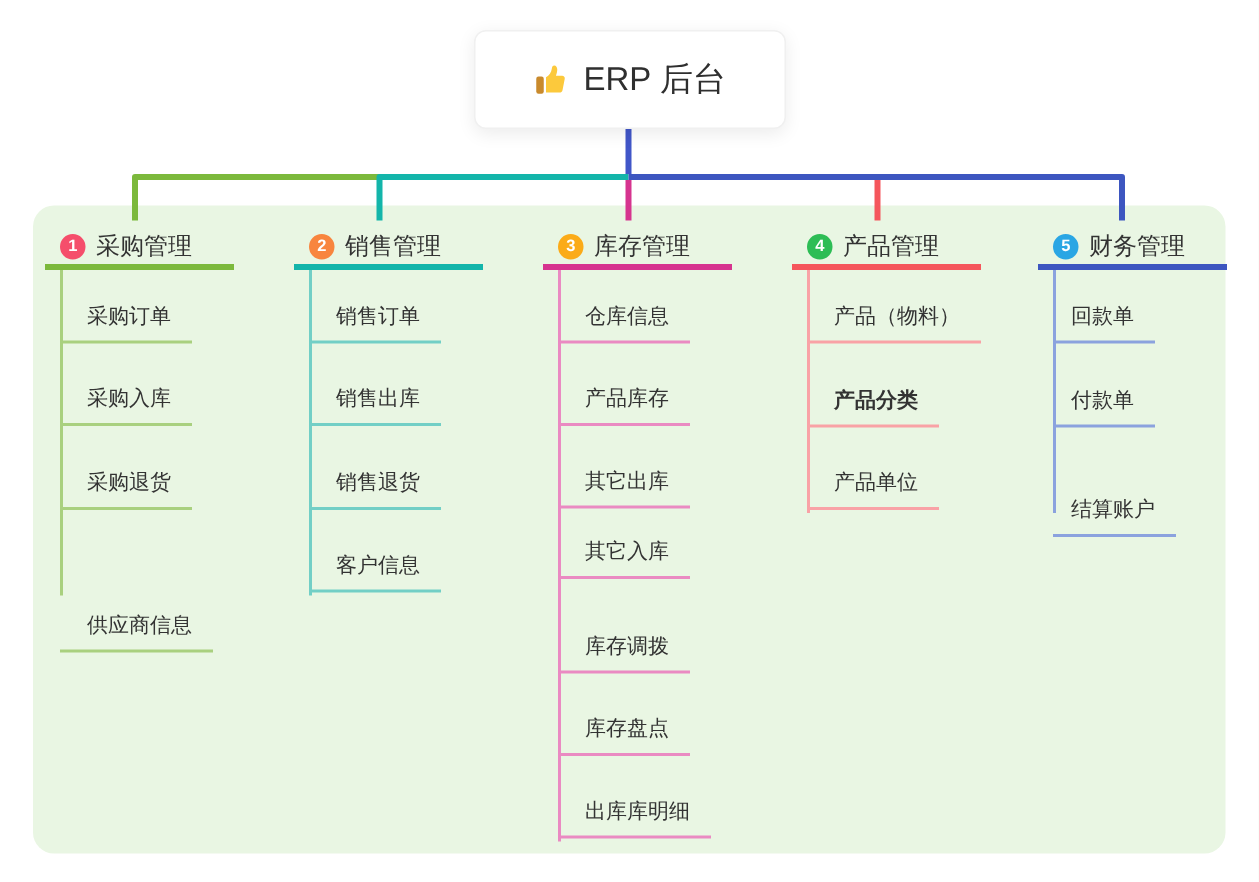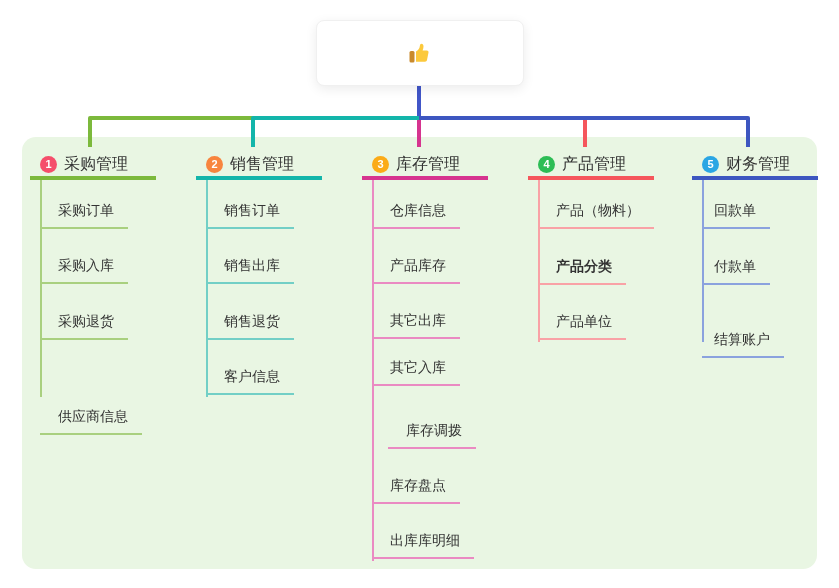--- a/index.html
+++ b/index.html
@@ -88,20 +88,21 @@
     <path d="M419 84 L419 116" stroke="#4156c8" stroke-width="4"></path>
   </svg>
 
   <div class="root-card">
     <span class="ticon">
       <svg viewBox="0 0 24 24" width="24" height="24">
         <rect x="1.5" y="10" width="5" height="11.5" rx="1.5" fill="#c98a2c"></rect>
         <path d="M8 10.5c2.1-1 3.6-3.1 3.9-5.8.1-1.2.7-2 1.6-2 1.2 0 2 1.1 2 2.7 0 1.3-.4 2.9-.9 4.1h4.2c1.1 0 1.9.9 1.7 2l-1.5 7.6c-.2 1-1 1.6-2 1.6H8z" fill="#fcc93c"></path>
       </svg>
     </span>
+    <span>ERP 后台</span>
   </div>
 
   <div class="c1">
     <div class="branch-header" style="left:30px;">
       <span class="badge">1</span>
       <span>采购管理</span>
     </div>
     <div class="vline" style="left:40px;top:180px;height:217px;"></div>
     <div class="item" style="left:40px;top:199px;">采购订单</div>
     <div class="item" style="left:40px;top:254px;">采购入库</div>
@@ -124,21 +125,21 @@
   <div class="c3">
     <div class="branch-header" style="left:362px;">
       <span class="badge">3</span>
       <span>库存管理</span>
     </div>
     <div class="vline" style="left:372px;top:180px;height:381px;"></div>
     <div class="item" style="left:372px;top:199px;">仓库信息</div>
     <div class="item" style="left:372px;top:254px;">产品库存</div>
     <div class="item" style="left:372px;top:309px;">其它出库</div>
     <div class="item" style="left:372px;top:356px;">其它入库</div>
-    <div class="item" style="left:372px;top:419px;margin-left:16px;">库存调拨</div>
+    <div class="item" style="left:372px;top:419px;">库存调拨</div>
     <div class="item" style="left:372px;top:474px;">库存盘点</div>
     <div class="item" style="left:372px;top:529px;">出库库明细</div>
   </div>
 
   <div class="c4">
     <div class="branch-header" style="left:528px;">
       <span class="badge">4</span>
       <span>产品管理</span>
     </div>
     <div class="vline" style="left:538px;top:180px;height:162px;"></div>

